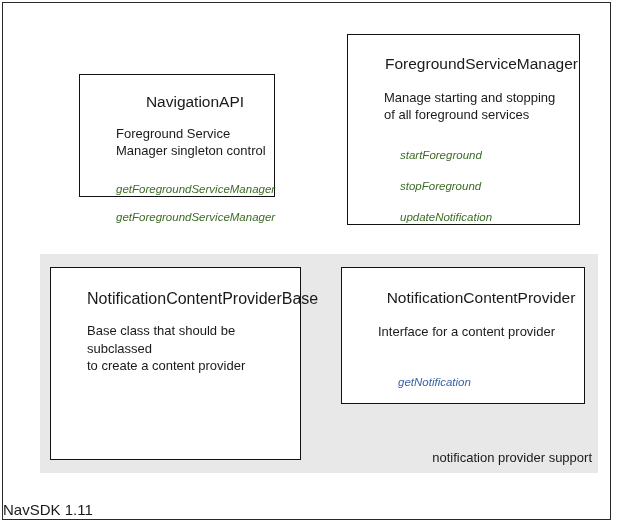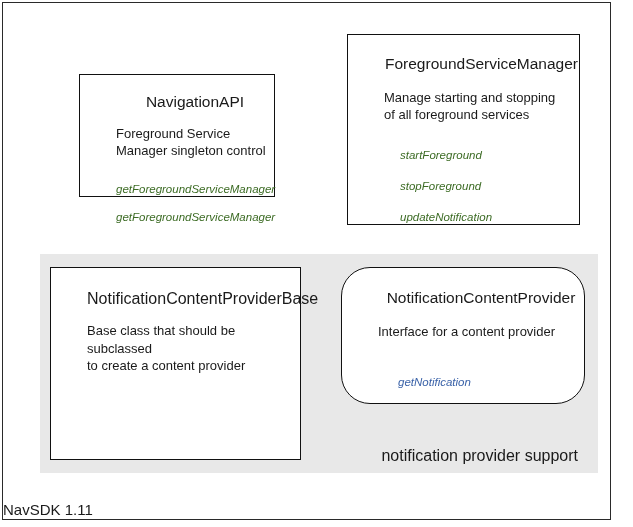--- a/index.html
+++ b/index.html
@@ -37,40 +37,40 @@
     position: absolute;
     left: 37px;
     top: 251px;
     width: 558px;
     height: 219px;
     background: #e8e8e8;
   }
 
   .group-caption {
     position: absolute;
-    right: 20px;
+    right: 6px;
     bottom: 8px;
-    font-size: 16px;
+    font-size: 13px;
     color: #1a1a1a;
     white-space: nowrap;
   }
 
   
   .class-box {
     position: absolute;
     background: #ffffff;
     border: 1px solid #111111;
     box-sizing: border-box;
     padding-left: 36px;
   }
 
   .box-nav          { left: 76px;  top: 71px;  width: 196px; height: 123px; }
   .box-fsm          { left: 344px; top: 31px;  width: 233px; height: 191px; }
   .box-ncp-base     { left: 47px;  top: 264px; width: 251px; height: 193px; }
-  .box-ncp          { left: 338px; top: 264px; width: 244px; height: 137px; border-radius: 29px; }
+  .box-ncp          { left: 338px; top: 264px; width: 244px; height: 137px; }
 
   .box-title {
     text-align: center;
     font-size: 15.5px;
     color: #1a1a1a;
     line-height: 1.2;
     white-space: nowrap;
   }
 
   .box-desc {

